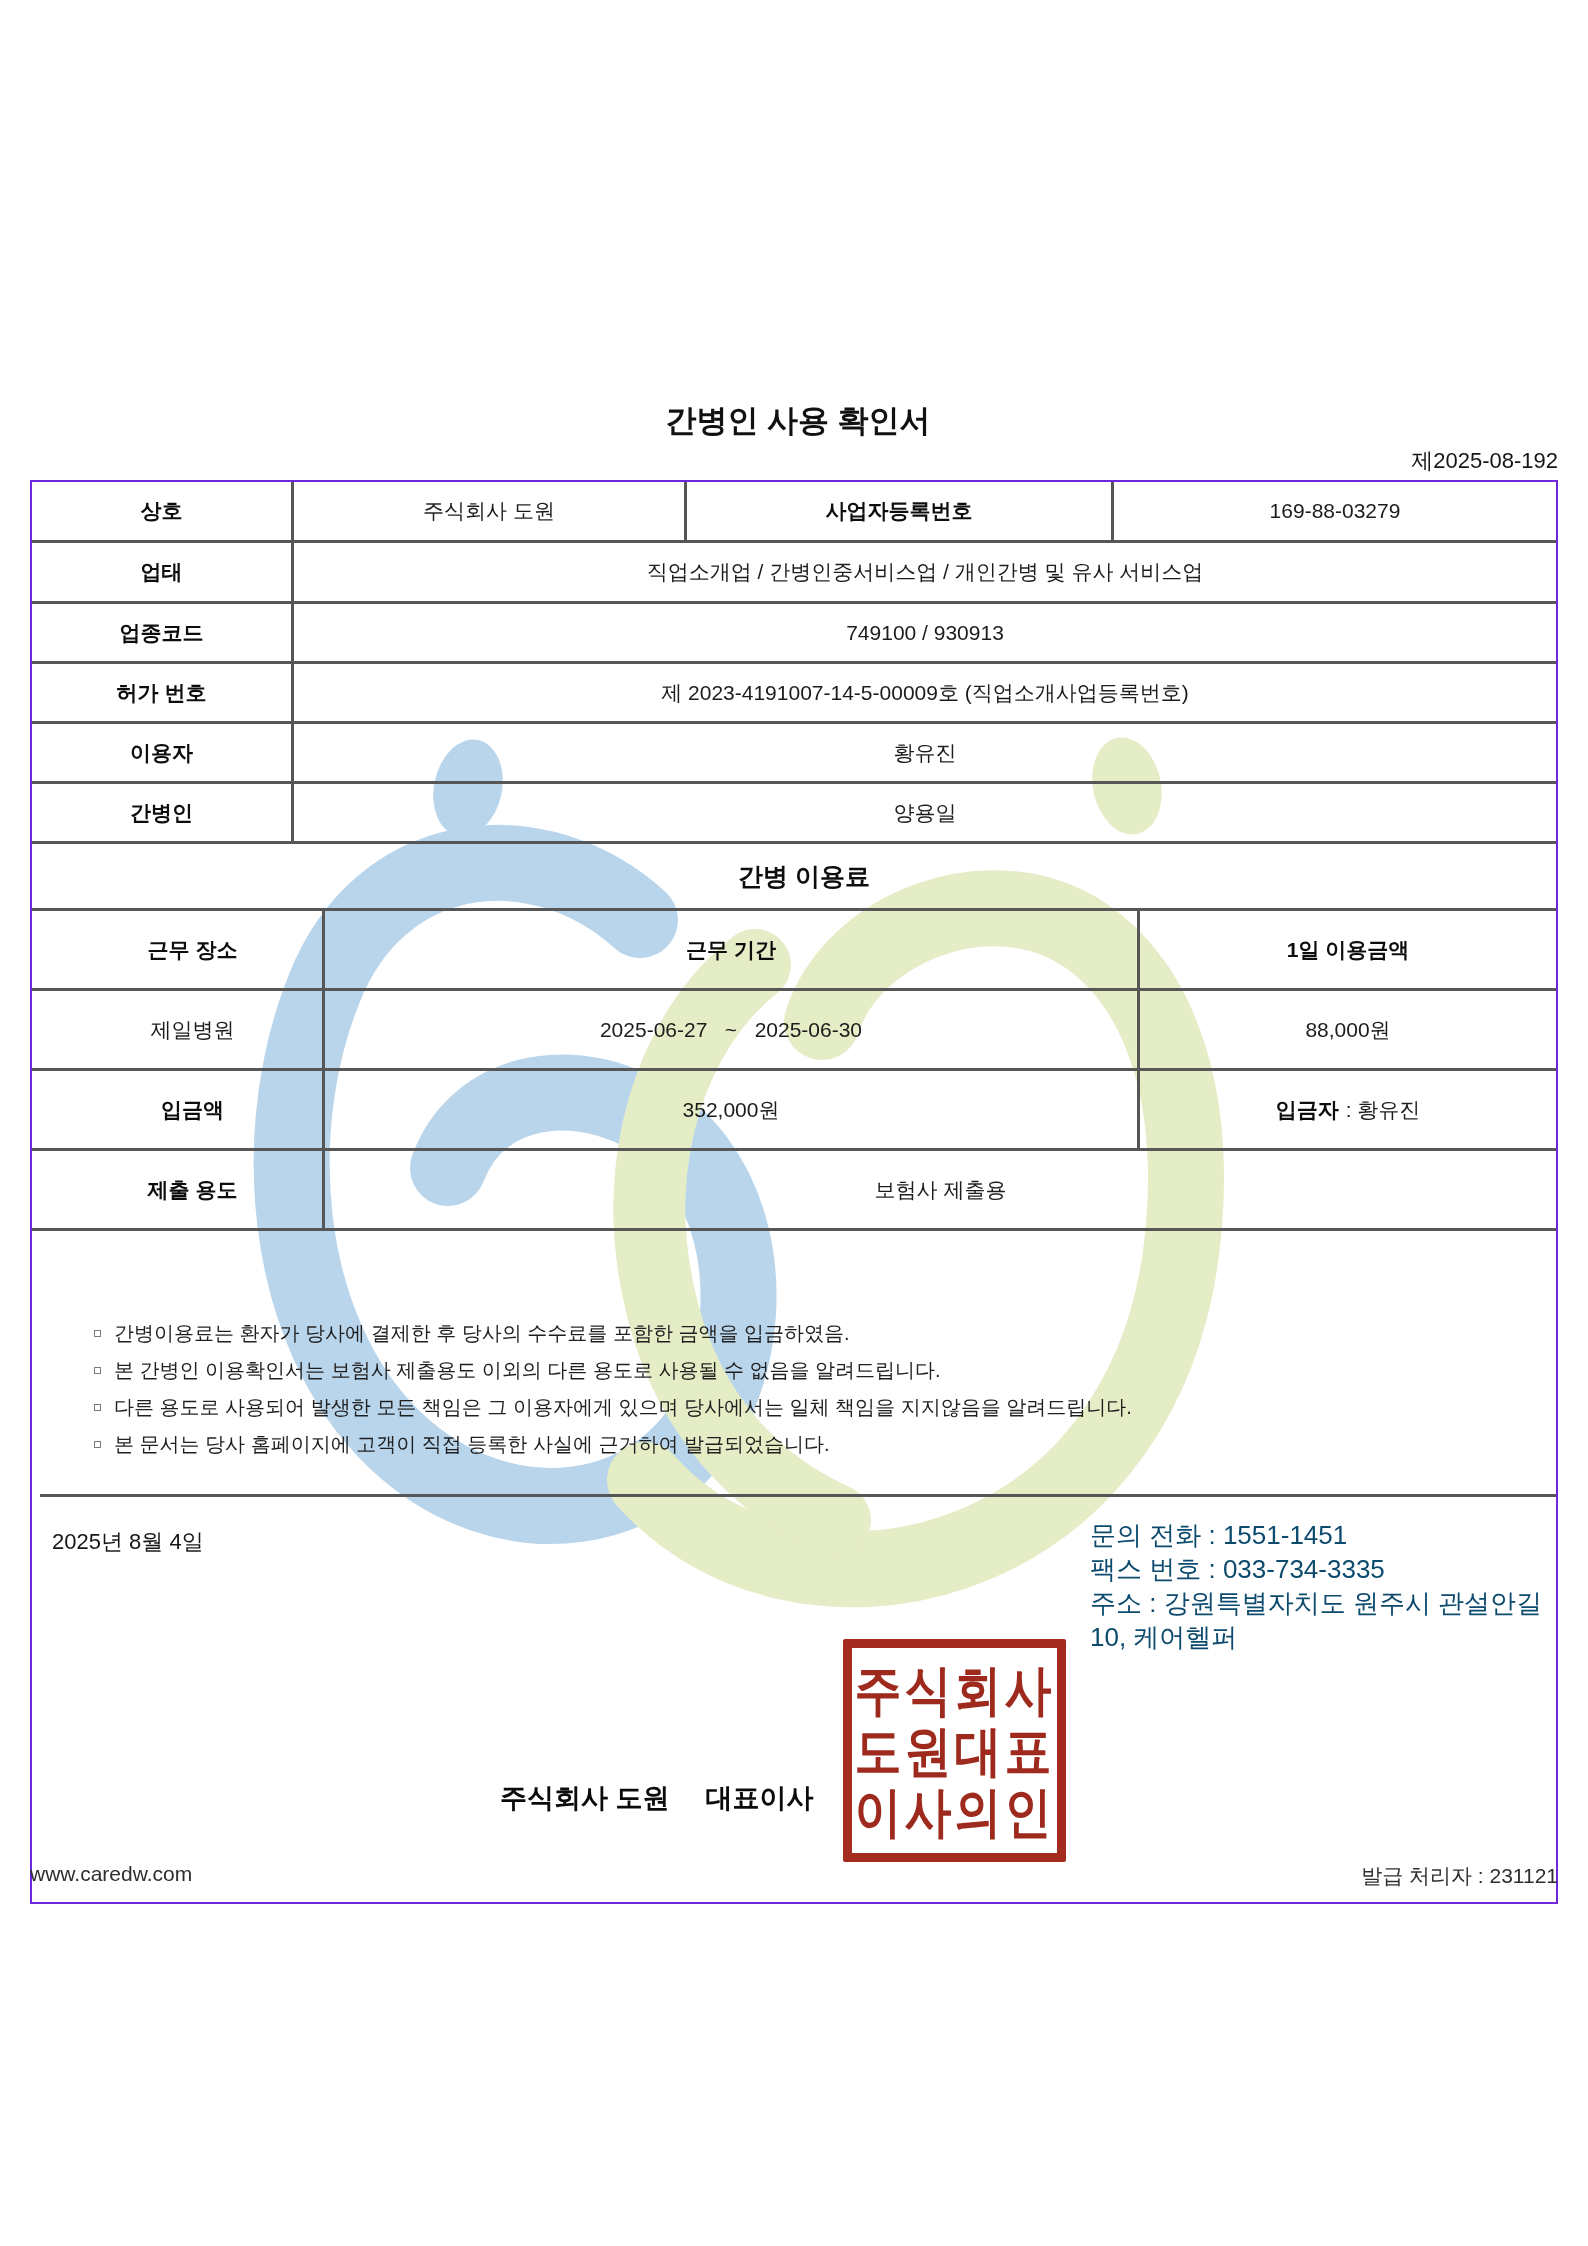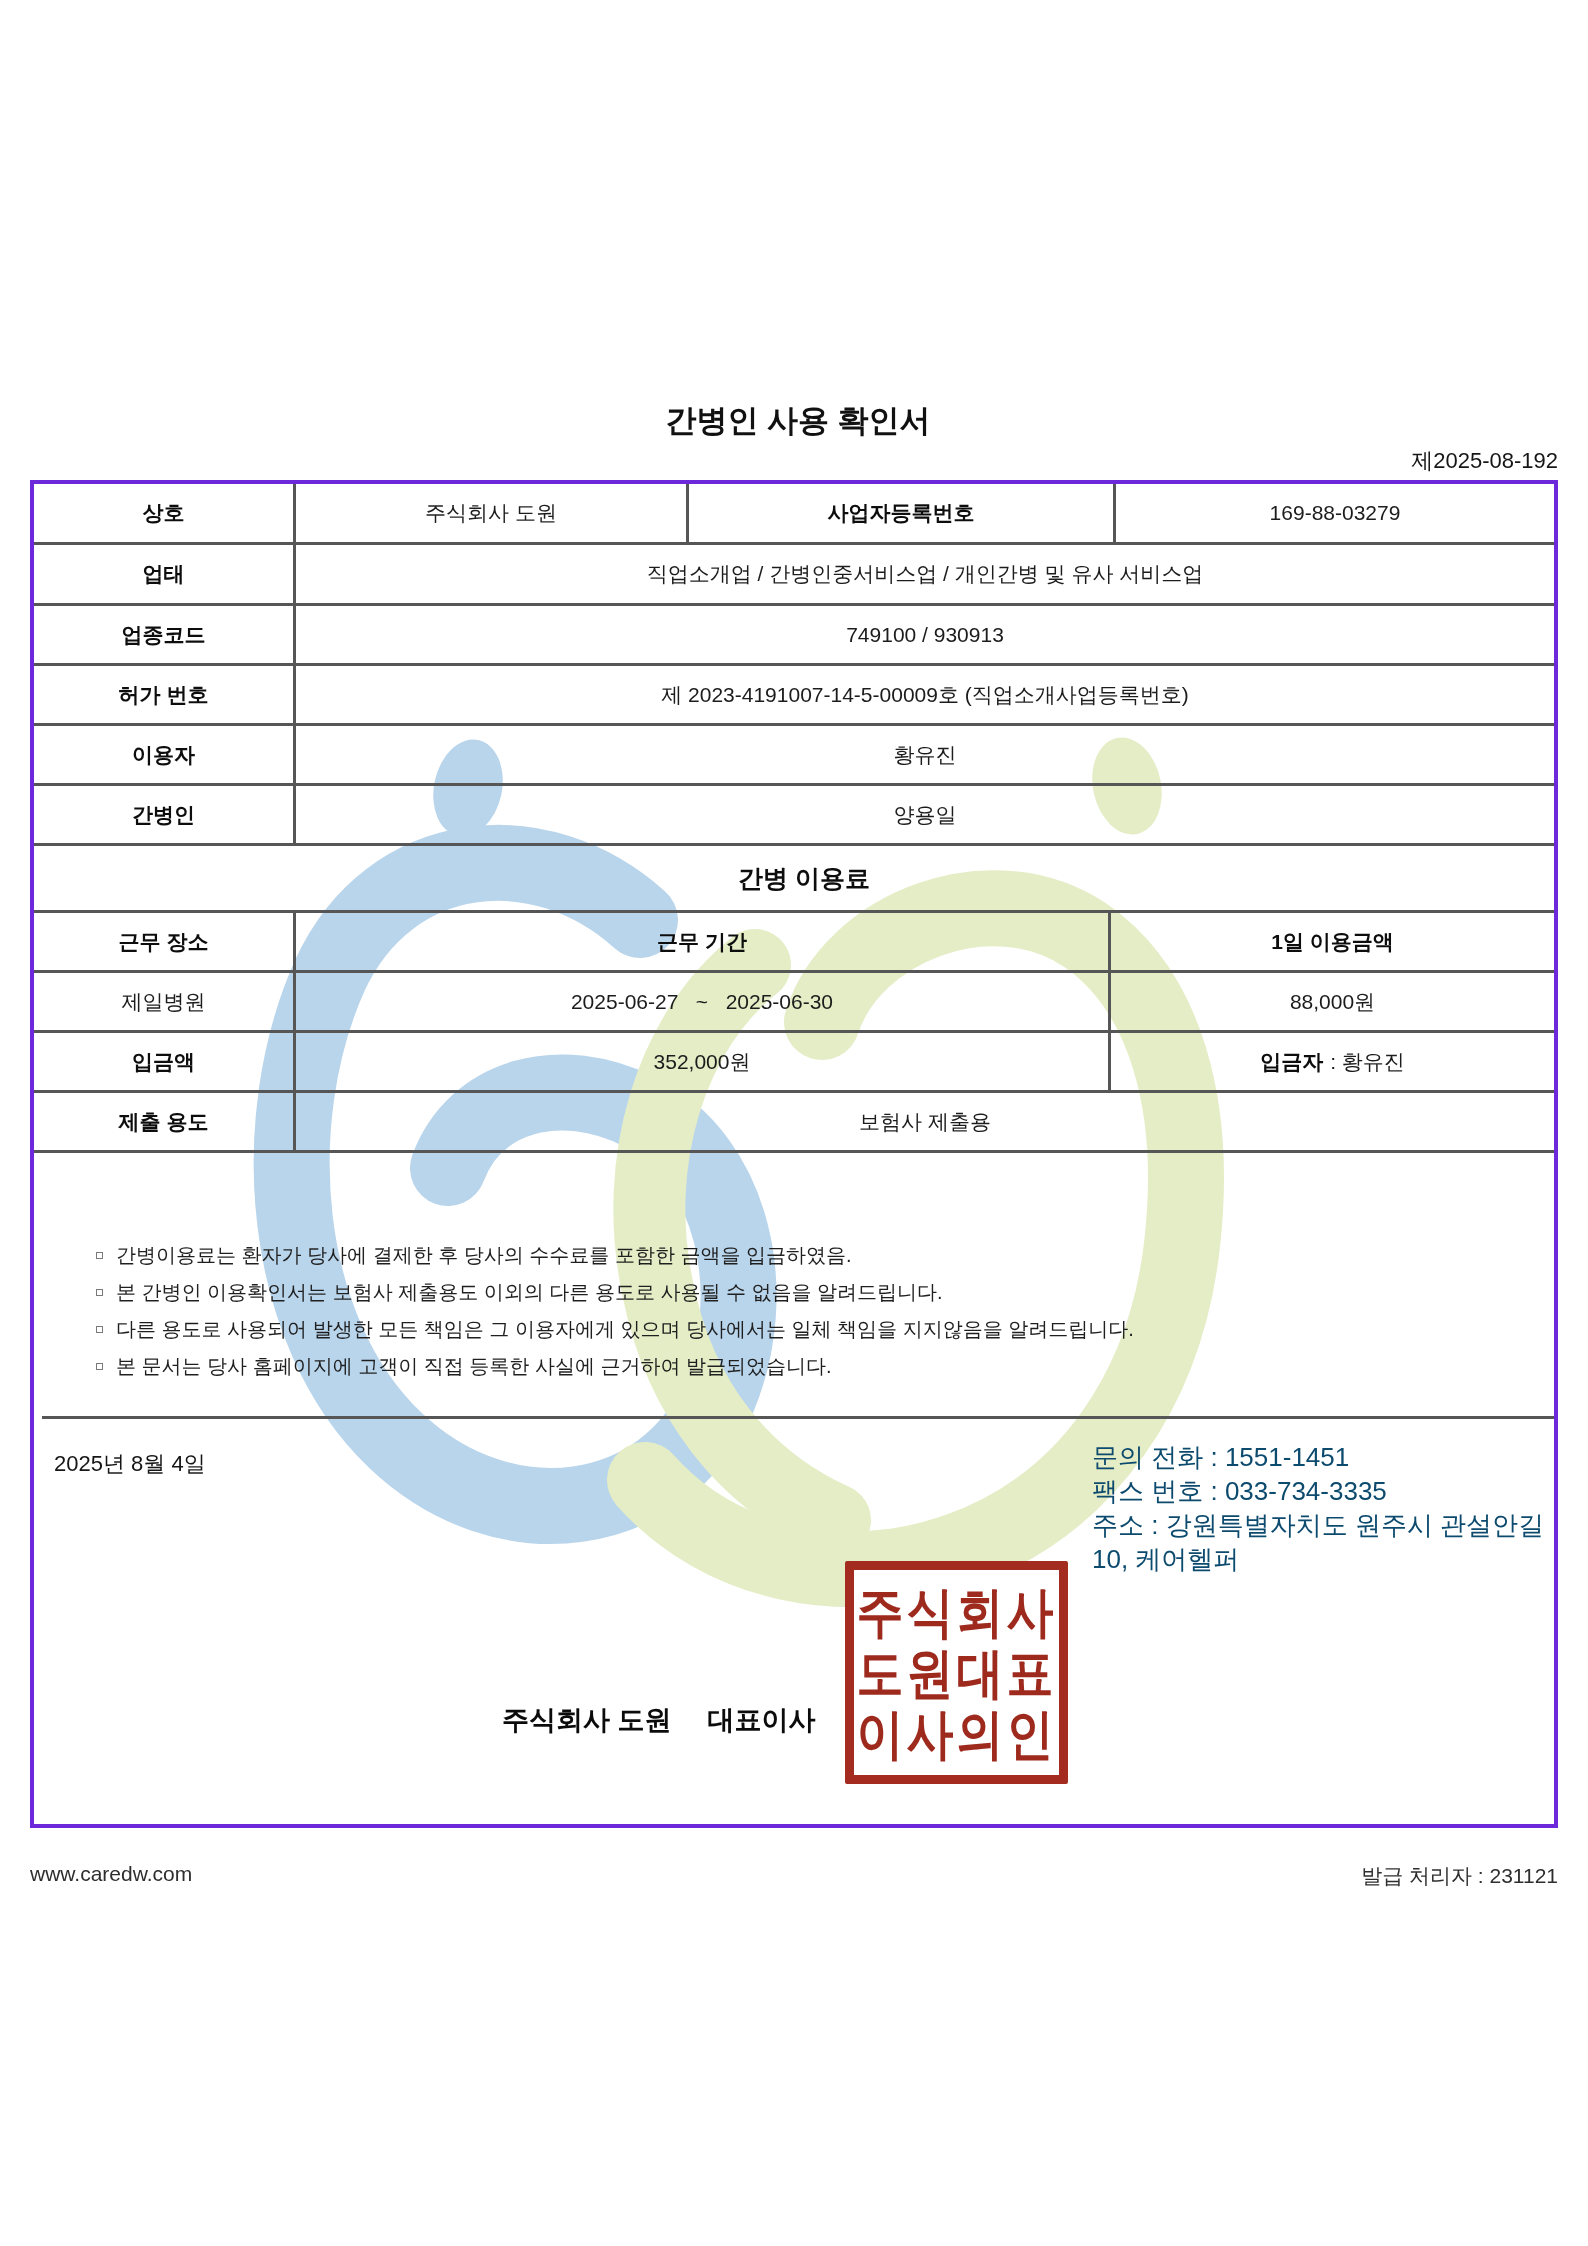--- a/index.html
+++ b/index.html
@@ -15,37 +15,37 @@
     position:absolute; top:400px; left:4px; width:100%;
     text-align:center; font-size:31px; font-weight:bold; color:#111;
   }
   .doc-no {
     position:absolute; top:446px; right:30px;
     font-size:22px; color:#161616;
   }
 
   .doc-table {
     position:absolute; left:30px; top:480px; width:1528px;
-    border:4px solid #6d28d9; background:transparent;
+    border:2px solid #6d28d9; background:transparent;
   }
   .trow { display:flex; width:100%; border-bottom:3px solid #565656; }
   .trow:last-child { border-bottom:none; }
   .cell {
     display:flex; align-items:center; justify-content:center;
     border-right:3px solid #565656; font-size:21px; text-align:center;
     padding:0 8px;
   }
   .cell:last-child { border-right:none; }
   .lbl { font-weight:bold; color:#0d0d0d; }
   .w-label { width:262px; flex:none; }
   .w-val1  { width:393px; flex:none; }
   .w-lbl2  { width:427px; flex:none; }
   .w-col2  { width:815px; flex:none; }
   .grow { flex:1; }
-  .h61 { height:61px; } .h60 { height:60px; } .h62 { height:60px; }
+  .h61 { height:61px; } .h60 { height:60px; } .h62 { height:80px;padding-left:31px; }
   .section-row { height:67px; display:flex; align-items:center; justify-content:center;
     border-bottom:3px solid #565656; font-size:25px; font-weight:bold; color:#0d0d0d;padding-left:20px; }
   .pre { white-space:pre; }
 
   .notes-box { height:266px; border-bottom:3px solid #565656; padding:84px 0 0 54px;margin-left:8px; }
   .note-line { display:flex; align-items:center; font-size:20px; color:#1f1f1f; height:37px; }
   .bullet { width:7px; height:7px; border:1.5px solid #7a7a7a; margin-right:13px; flex:none; }
 
   .bottom-box { position:relative; height:405px; }
   .issue-date { position:absolute; left:20px; top:30px; font-size:22px; color:#161616; }

